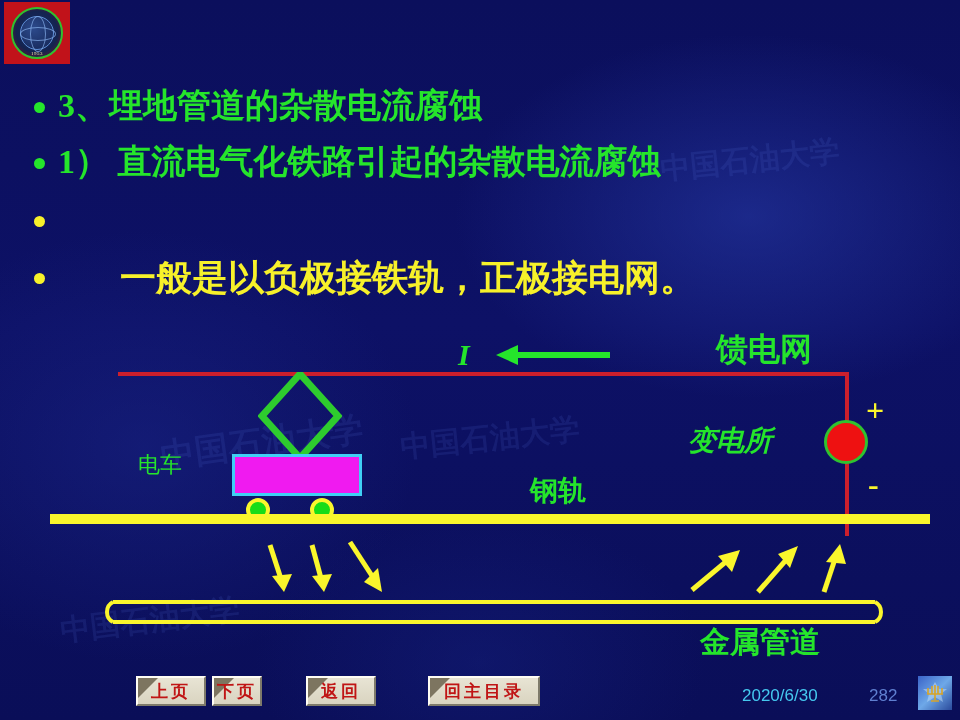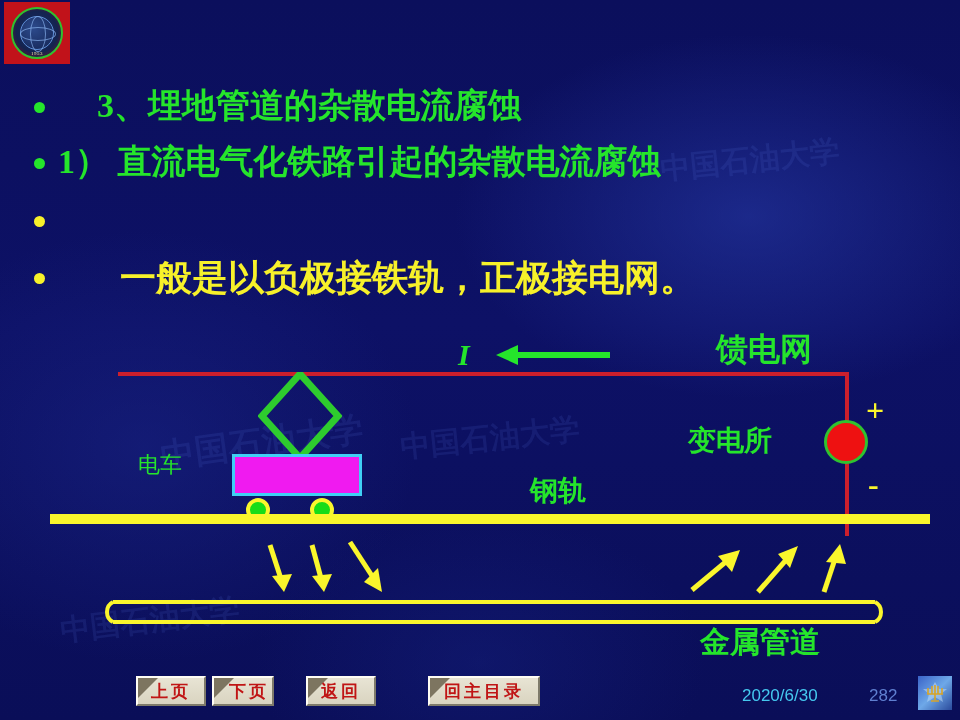--- a/index.html
+++ b/index.html
@@ -76,21 +76,21 @@
     display: flex; align-items: flex-start;
   }
   .bullet-dot {
     flex: 0 0 auto;
     width: 11px; height: 11px; border-radius: 50%;
     margin-top: 18px; margin-right: 13px;
   }
   .bullet-text { font-weight: bold; white-space: nowrap; }
   .g { color: #25e52b; }
   .y { color: #f7f12a; }
-  #row1 { top: 84px; gap: 39px; }
+  #row1 { top: 84px; }
   #row2 { top: 140px; }
   #row3 { top: 198px; }
   #row4 { top: 255px; }
   #row1 .bullet-dot, #row2 .bullet-dot { background: #25e52b; }
   #row3 .bullet-dot, #row4 .bullet-dot { background: #f7f12a; }
   #row1 .bullet-text, #row2 .bullet-text { font-size: 34px; line-height: 44px; }
   #row3 .bullet-text, #row4 .bullet-text { font-size: 36px; line-height: 46px; }
   #row4 .bullet-text { padding-left: 62px; }
 
   
@@ -107,21 +107,21 @@
   #railline {
     position: absolute; left: 50px; top: 204px; width: 880px; height: 10px;
     background: #faf62c;
   }
   #label-feednet {
     position: absolute; left: 716px; top: 18px;
     font-size: 32px; font-weight: bold; color: #25e52b; white-space: nowrap;
   }
   #label-substation {
     position: absolute; left: 688px; top: 112px;
-    font-size: 28px; font-weight: bold; color: #25e52b; white-space: nowrap;
+    font-size: 28px; font-weight: bold; color: #25e52b; white-space: nowrap; font-style: italic;
   }
   #substation-node {
     position: absolute; left: 824px; top: 110px;
     width: 44px; height: 44px; border-radius: 50%;
     background: #ee1111; border: 3px solid #2fc22f;
   }
   #plus-sign {
     position: absolute; left: 866px; top: 84px;
     color: #faf62c; font-size: 32px; font-weight: bold; line-height: 1;
   }
@@ -183,21 +183,21 @@
     width: 0; height: 0;
     border-left: 20px solid #7d7560;
     border-bottom: 20px solid transparent;
   }
   .navbtn span {
     position: relative; z-index: 2;
     color: #c01515; font-size: 17px; font-weight: bold;
     letter-spacing: 3px; font-family: Liberation Serif, serif;
   }
   #btn-prev { left: 136px; width: 70px; }
-  #btn-next { left: 212px; width: 62px; padding-left: 12px; }
+  #btn-next { left: 212px; width: 50px; }
   #btn-back { left: 306px; width: 70px; }
   #btn-home { left: 428px; width: 112px; }
   #footer-date {
     position: absolute; left: 742px; top: 14px;
     color: #45c8ef; font-size: 17px;
     font-family: Liberation Sans, sans-serif;
   }
   #footer-page {
     position: absolute; left: 869px; top: 14px;
     color: #5f7fd0; font-size: 17px;

